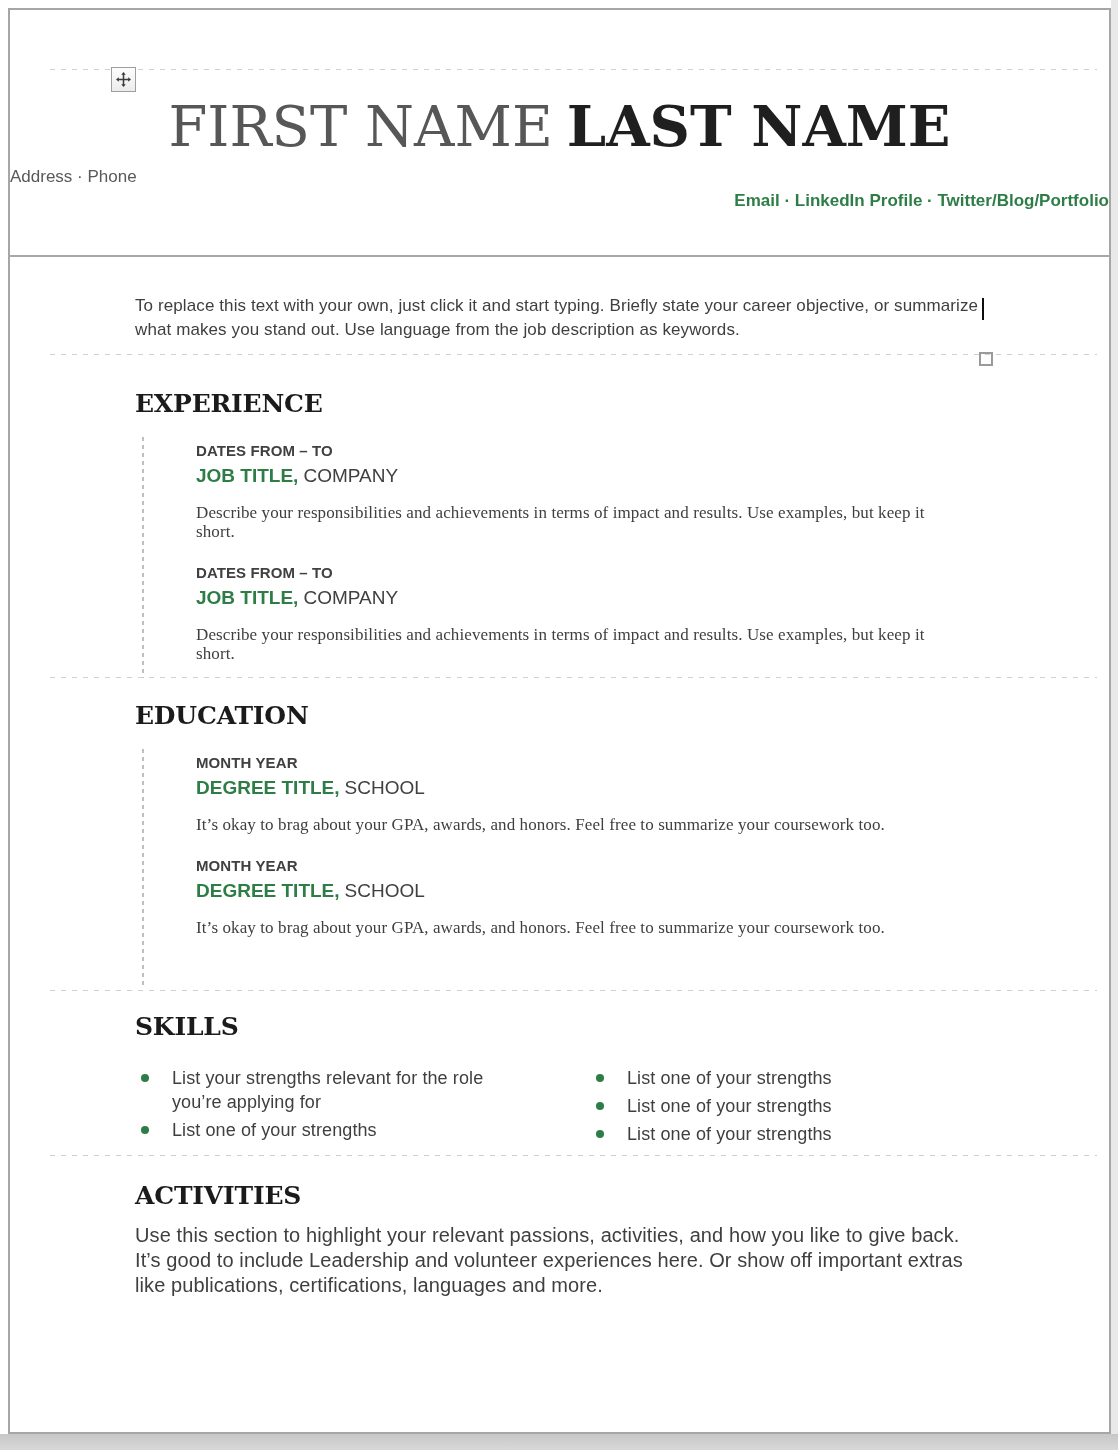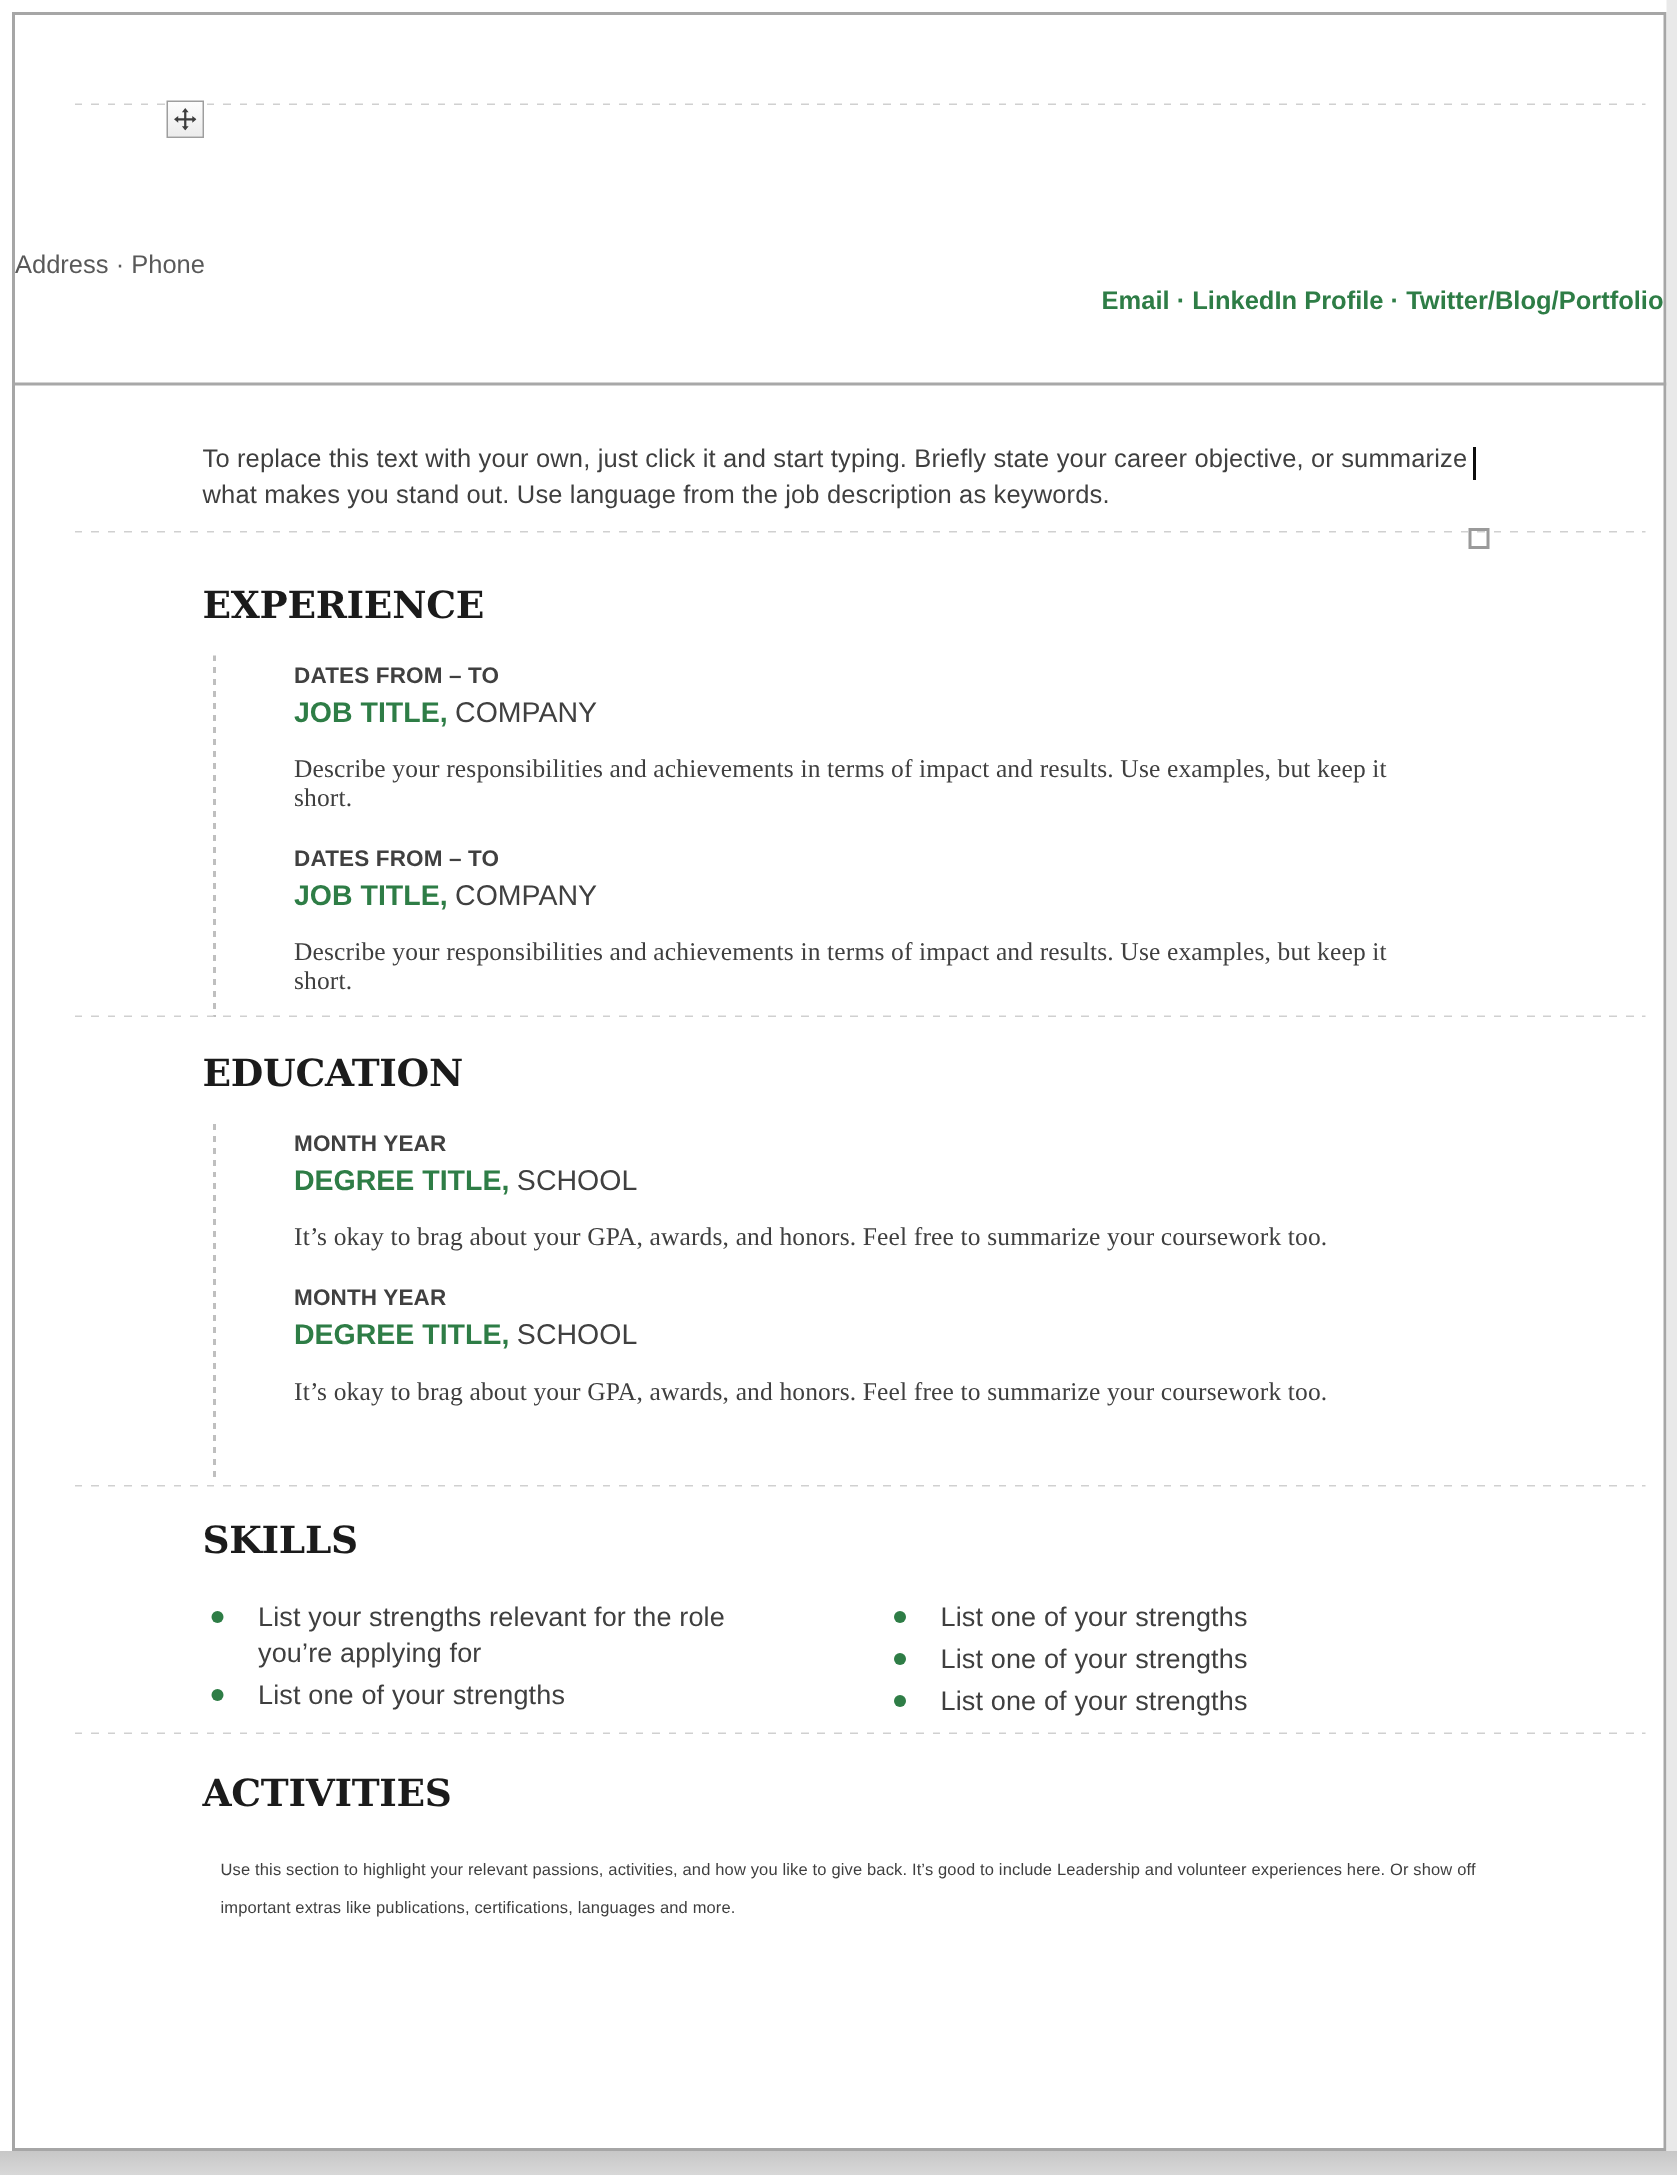--- a/index.html
+++ b/index.html
@@ -99,37 +99,38 @@
     position:relative;padding-left:34px;font-size:18px;line-height:24px;
     color:var(--body-text);letter-spacing:0.1px;
   }
   .skills-col li + li{margin-top:4px;}
   .bullet{
     position:absolute;left:3px;top:8px;width:8px;height:8px;border-radius:50%;
     background:var(--accent);
   }
   
   .activities-text{
-    position:absolute;left:125px;top:1213px;width:852px;margin:12px;
-    font-size:11px;line-height:25px;color:var(--body-text);letter-spacing:0.1px;
+    position:absolute;left:125px;top:1213px;width:852px;margin:0;
+    font-size:20px;line-height:25px;color:var(--body-text);letter-spacing:0.1px;
   }
 </style>
 </head>
 <body>
 
 <div class="page">
 
   <div class="gridline gl1"></div>
 
   <div class="move-handle">
     <svg width="15" height="15" viewBox="0 0 16 16">
       <path d="M8 0 L10.4 3 H8.8 V7.2 H13 V5.6 L16 8 L13 10.4 V8.8 H8.8 V13 H10.4 L8 16 L5.6 13 H7.2 V8.8 H3 V10.4 L0 8 L3 5.6 V7.2 H7.2 V3 H5.6 Z" fill="#3d3d3d"></path>
     </svg>
   </div>
 
+  <h1 class="name-line"><span class="name-first">FIRST NAME</span><span class="name-last">LAST NAME</span></h1>
 
   <div class="address-line">Address · Phone</div>
   <div class="contact-line">Email · LinkedIn Profile · Twitter/Blog/Portfolio</div>
 
   <div class="header-rule"></div>
 
   <p class="summary">To replace this text with your own, just click it and start typing. Briefly state your career objective, or summarize what makes you stand out. Use language from the job description as keywords.</p>
   <div class="caret"></div>
   <div class="sq-handle"></div>
   <div class="gridline gl2"></div>

